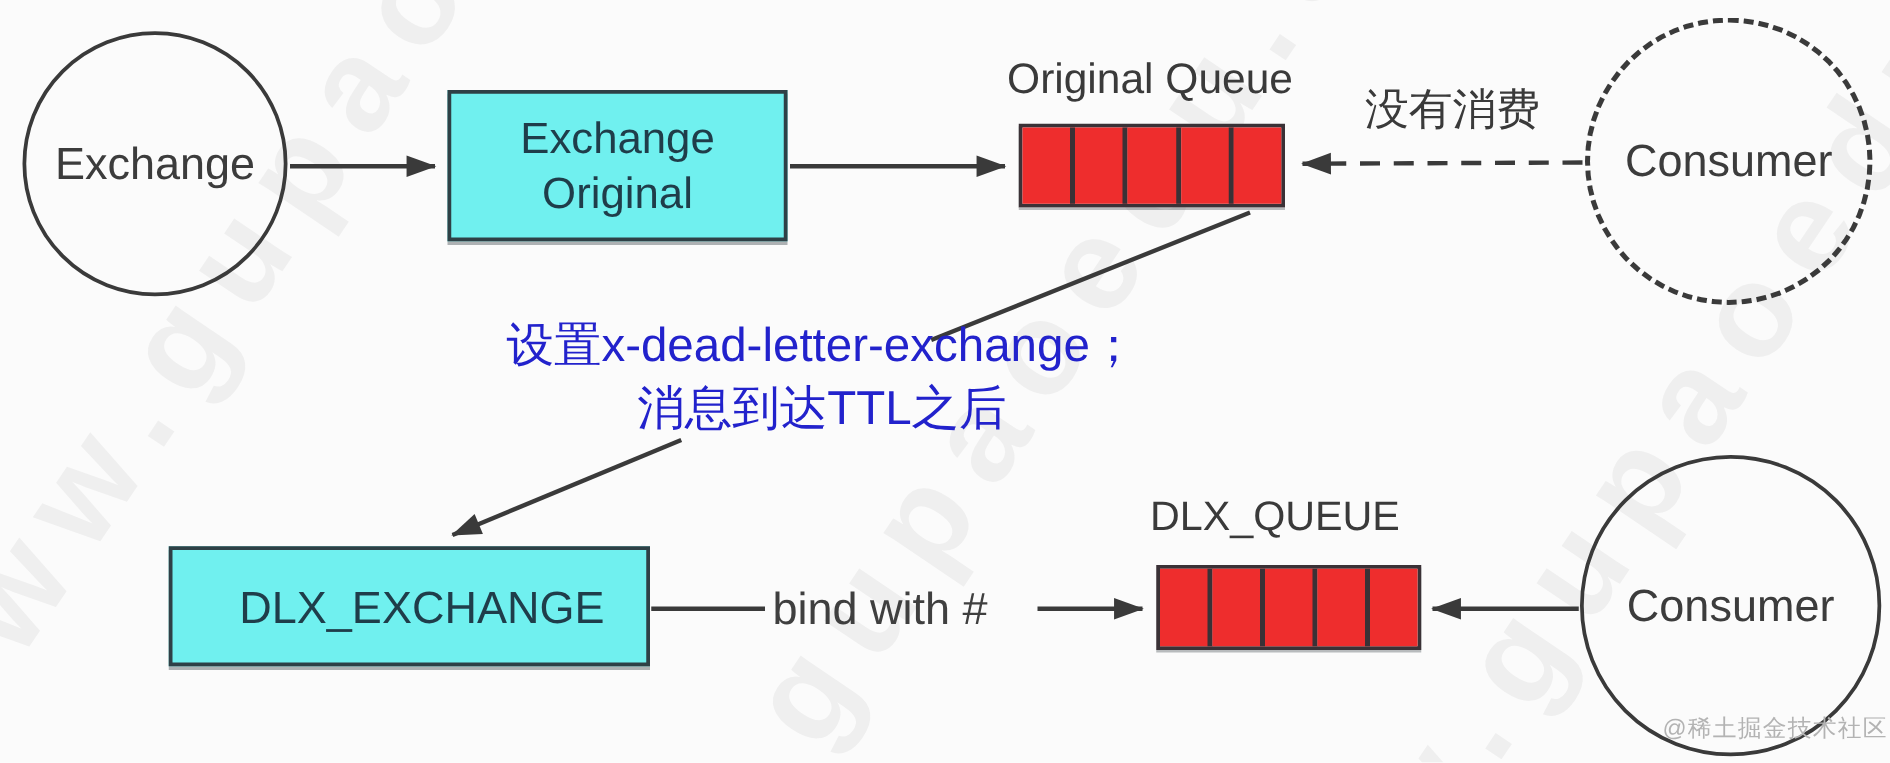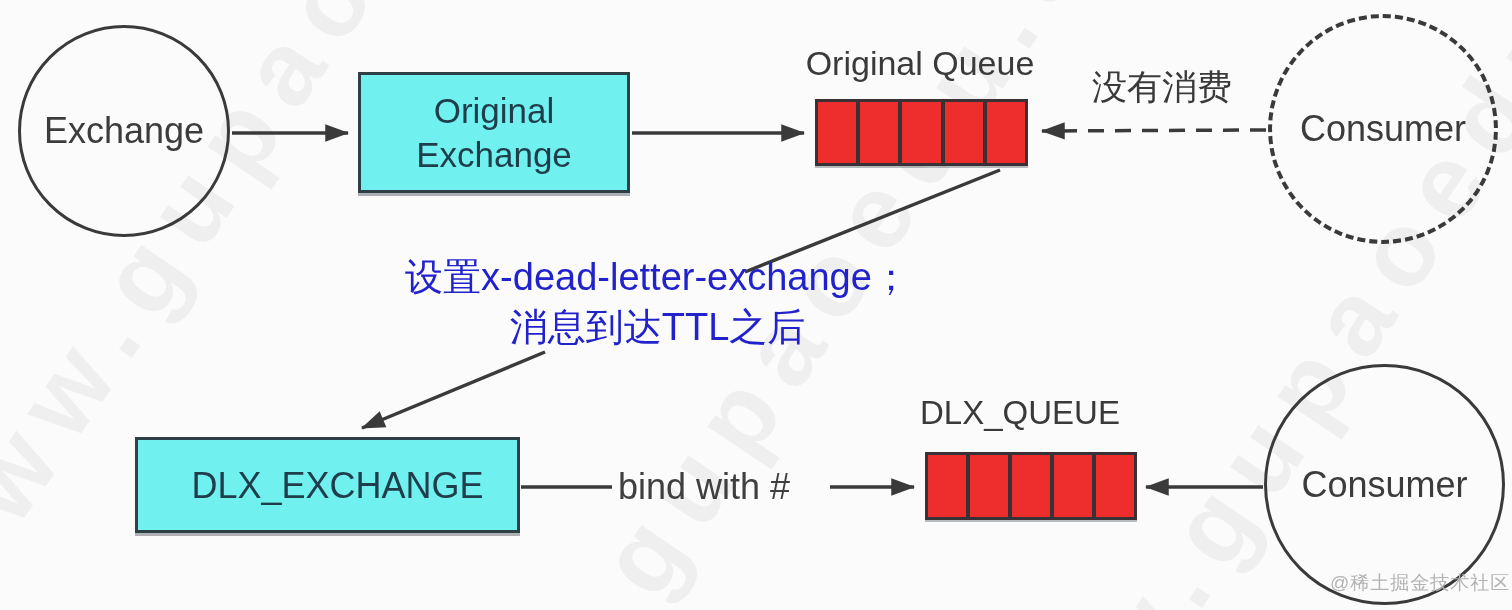--- a/index.html
+++ b/index.html
@@ -106,22 +106,22 @@
     <line x1="521" y1="487" x2="612" y2="487" stroke="#3a3a3a" stroke-width="3.5"></line>
     <line x1="830" y1="487" x2="914" y2="487" stroke="#3a3a3a" stroke-width="3.5" marker-end="url(#arrow)"></line>
     <line x1="1263" y1="487" x2="1146" y2="487" stroke="#3a3a3a" stroke-width="3.5" marker-end="url(#arrow)"></line>
   </svg>
 
   <div class="circle" style="left:18px;top:25px;width:212px;height:212px;">
     <span>Exchange</span>
   </div>
 
   <div class="exchange" style="left:358px;top:72px;width:272px;height:121px;font-size:35px;">
+    <span>Exchange</span>
     <span>Original</span>
-    <span>Exchange</span>
   </div>
 
   <div class="lbl" style="left:770px;top:44px;width:300px;text-align:center;font-size:34px;">Original Queue</div>
   <div class="queue" style="left:815px;top:99px;width:213px;height:67px;">
       <div class="q-cell"></div>
       <div class="q-cell"></div>
       <div class="q-cell"></div>
       <div class="q-cell"></div>
       <div class="q-cell"></div>
     </div>

